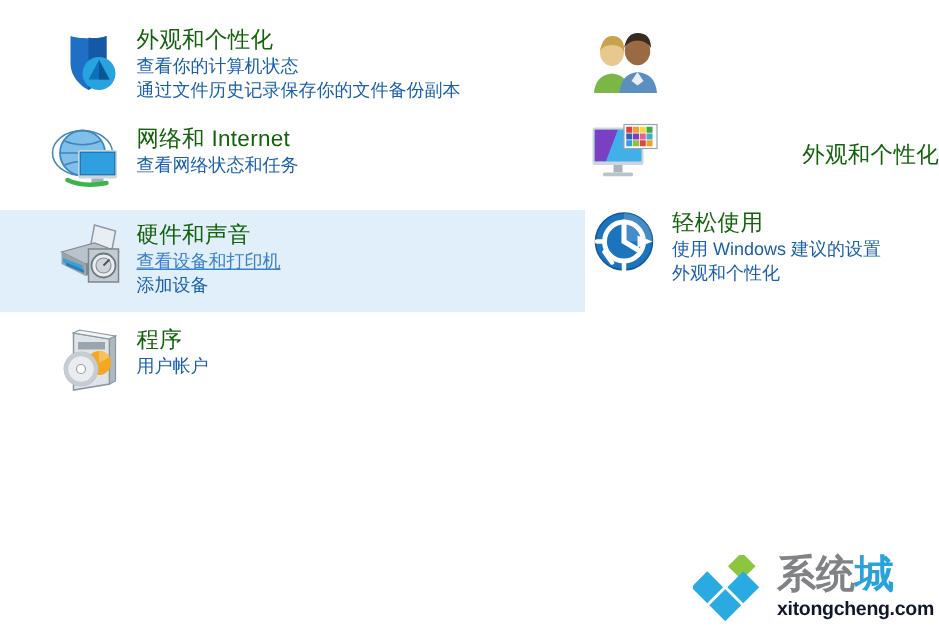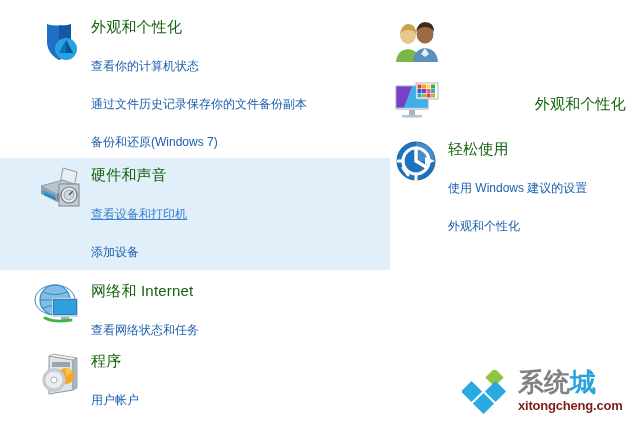--- a/index.html
+++ b/index.html
@@ -46,21 +46,20 @@
     color: #13620c;
     letter-spacing: 0.2px;
     white-space: nowrap;
   }
   .cat-link {
     font-size: 12px;
     line-height: 16px;
     color: #1a5fad;
     white-space: nowrap;
     cursor: pointer;
-    margin-top: 22px;
   }
   .cat-link.hovered {
     text-decoration: underline;
     color: #3a7fc9;
   }
   .cat-link.with-shield { display: flex; align-items: center; gap: 3px; }
 
   
   .ic { position: absolute; left: 0; top: 0; width: 100%; height: 100%; }
 
@@ -78,21 +77,21 @@
     color: #808285;
     letter-spacing: 0px;
     white-space: nowrap;
     font-family: Liberation Serif, serif;
   }
   .wm-cn .accent { color: #2aa3dd; }
   .wm-en {
     position: absolute; left: 56px; top: 30px;
     font-size: 13px; line-height: 15px;
     font-weight: bold;
-    color: #7f1d1d;
+    color: #0f172a;
     letter-spacing: -0.2px;
     white-space: nowrap;
   }
 </style>
 </head>
 <body>
 
 <div id="root">
 
   <div class="col col-left">
@@ -104,21 +103,40 @@
           <path d="M26 9 L26 44 C30 42 38 36 38 26 L38 8 C34 10 30 10 26 9 Z" fill="#1558a8"></path>
           <circle cx="33" cy="33" r="11" fill="#27a3e0"></circle>
           <path d="M33 24 L40 37 L26 37 Z" fill="#0e6fbb"></path>
           <path d="M33 24 L40 37 L33 37 Z" fill="#0a5690"></path>
         </svg>
       </div>
       <div class="cat-text">
         <div class="cat-title">外观和个性化</div>
         <div class="cat-link">查看你的计算机状态</div>
         <div class="cat-link">通过文件历史记录保存你的文件备份副本</div>
-        <div class="cat-link">备份和还原(Windows 7)</div>
+      </div>
+    </div>
+
+    <div class="cat" style="margin-top:6px;">
+      <div class="cat-icon">
+        <svg class="ic" viewBox="0 0 52 50">
+          <circle cx="22" cy="20" r="15" fill="#7fbfe8"></circle>
+          <circle cx="22" cy="20" r="15" fill="none" stroke="#3e86bd" stroke-width="1.2"></circle>
+          <path d="M7 20 h30 M22 5 a20 15 0 0 0 0 30 a20 15 0 0 0 0 -30" fill="none" stroke="#3e86bd" stroke-width="1"></path>
+          <path d="M10 12 q12 5 24 0 M10 28 q12 -5 24 0" fill="none" stroke="#3e86bd" stroke-width="1"></path>
+          <rect x="19" y="18" width="26" height="19" rx="1.5" fill="#c9d6e0"></rect>
+          <rect x="20.5" y="19.5" width="23" height="15" fill="#2f9fe0"></rect>
+          <rect x="20.5" y="19.5" width="23" height="15" fill="none" stroke="#1c6fa8" stroke-width="0.8"></rect>
+          <rect x="28" y="37" width="8" height="3" fill="#9fb0bd"></rect>
+          <path d="M12 38 q10 5 26 2" fill="none" stroke="#3ab54a" stroke-width="3" stroke-linecap="round"></path>
+        </svg>
+      </div>
+      <div class="cat-text">
+        <div class="cat-title">网络和 Internet</div>
+        <div class="cat-link">查看网络状态和任务</div>
       </div>
     </div>
 
     <div class="cat highlight" style="margin-top:4px;padding-top:6px;padding-bottom:10px;">
       <div class="cat-icon">
         <svg class="ic" viewBox="0 0 52 50">
           <path d="M30 4 L44 8 L41 24 L27 20 Z" fill="#e9eef2" stroke="#8f9aa3" stroke-width="1"></path>
           <path d="M8 22 L30 16 L46 22 L24 30 Z" fill="#b9c3cb" stroke="#808b94" stroke-width="0.8"></path>
           <path d="M8 22 L8 30 L24 38 L24 30 Z" fill="#98a4ad"></path>
           <path d="M24 30 L46 22 L46 30 L24 38 Z" fill="#7e8a93"></path>
@@ -127,40 +145,20 @@
           <rect x="26" y="20" width="20" height="22" fill="#c4ccd3" stroke="#7c868e" stroke-width="1"></rect>
           <circle cx="36" cy="31" r="8" fill="#e8ecef" stroke="#6e7880" stroke-width="1.2"></circle>
           <circle cx="36" cy="31" r="5" fill="#cfd6db" stroke="#8a939b" stroke-width="0.8"></circle>
           <path d="M36 31 L40 27" stroke="#49535b" stroke-width="1.2"></path>
         </svg>
       </div>
       <div class="cat-text">
         <div class="cat-title">硬件和声音</div>
         <div class="cat-link hovered">查看设备和打印机</div>
         <div class="cat-link">添加设备</div>
-      </div>
-    </div>
-
-    <div class="cat" style="margin-top:6px;">
-      <div class="cat-icon">
-        <svg class="ic" viewBox="0 0 52 50">
-          <circle cx="22" cy="20" r="15" fill="#7fbfe8"></circle>
-          <circle cx="22" cy="20" r="15" fill="none" stroke="#3e86bd" stroke-width="1.2"></circle>
-          <path d="M7 20 h30 M22 5 a20 15 0 0 0 0 30 a20 15 0 0 0 0 -30" fill="none" stroke="#3e86bd" stroke-width="1"></path>
-          <path d="M10 12 q12 5 24 0 M10 28 q12 -5 24 0" fill="none" stroke="#3e86bd" stroke-width="1"></path>
-          <rect x="19" y="18" width="26" height="19" rx="1.5" fill="#c9d6e0"></rect>
-          <rect x="20.5" y="19.5" width="23" height="15" fill="#2f9fe0"></rect>
-          <rect x="20.5" y="19.5" width="23" height="15" fill="none" stroke="#1c6fa8" stroke-width="0.8"></rect>
-          <rect x="28" y="37" width="8" height="3" fill="#9fb0bd"></rect>
-          <path d="M12 38 q10 5 26 2" fill="none" stroke="#3ab54a" stroke-width="3" stroke-linecap="round"></path>
-        </svg>
-      </div>
-      <div class="cat-text">
-        <div class="cat-title">网络和 Internet</div>
-        <div class="cat-link">查看网络状态和任务</div>
       </div>
     </div>
 
     <div class="cat" style="margin-top:4px;">
       <div class="cat-icon">
         <svg class="ic" viewBox="0 0 52 50">
           <path d="M16 6 L40 10 L40 40 L16 44 Z" fill="#dfe4e8" stroke="#8d979f" stroke-width="1"></path>
           <path d="M16 6 L40 10 L44 8 L20 4 Z" fill="#f2f5f7" stroke="#8d979f" stroke-width="0.8"></path>
           <path d="M40 10 L44 8 L44 38 L40 40 Z" fill="#aeb8c0" stroke="#8d979f" stroke-width="0.8"></path>
           <rect x="19" y="12" width="18" height="5" fill="#9aa5ad"></rect>

